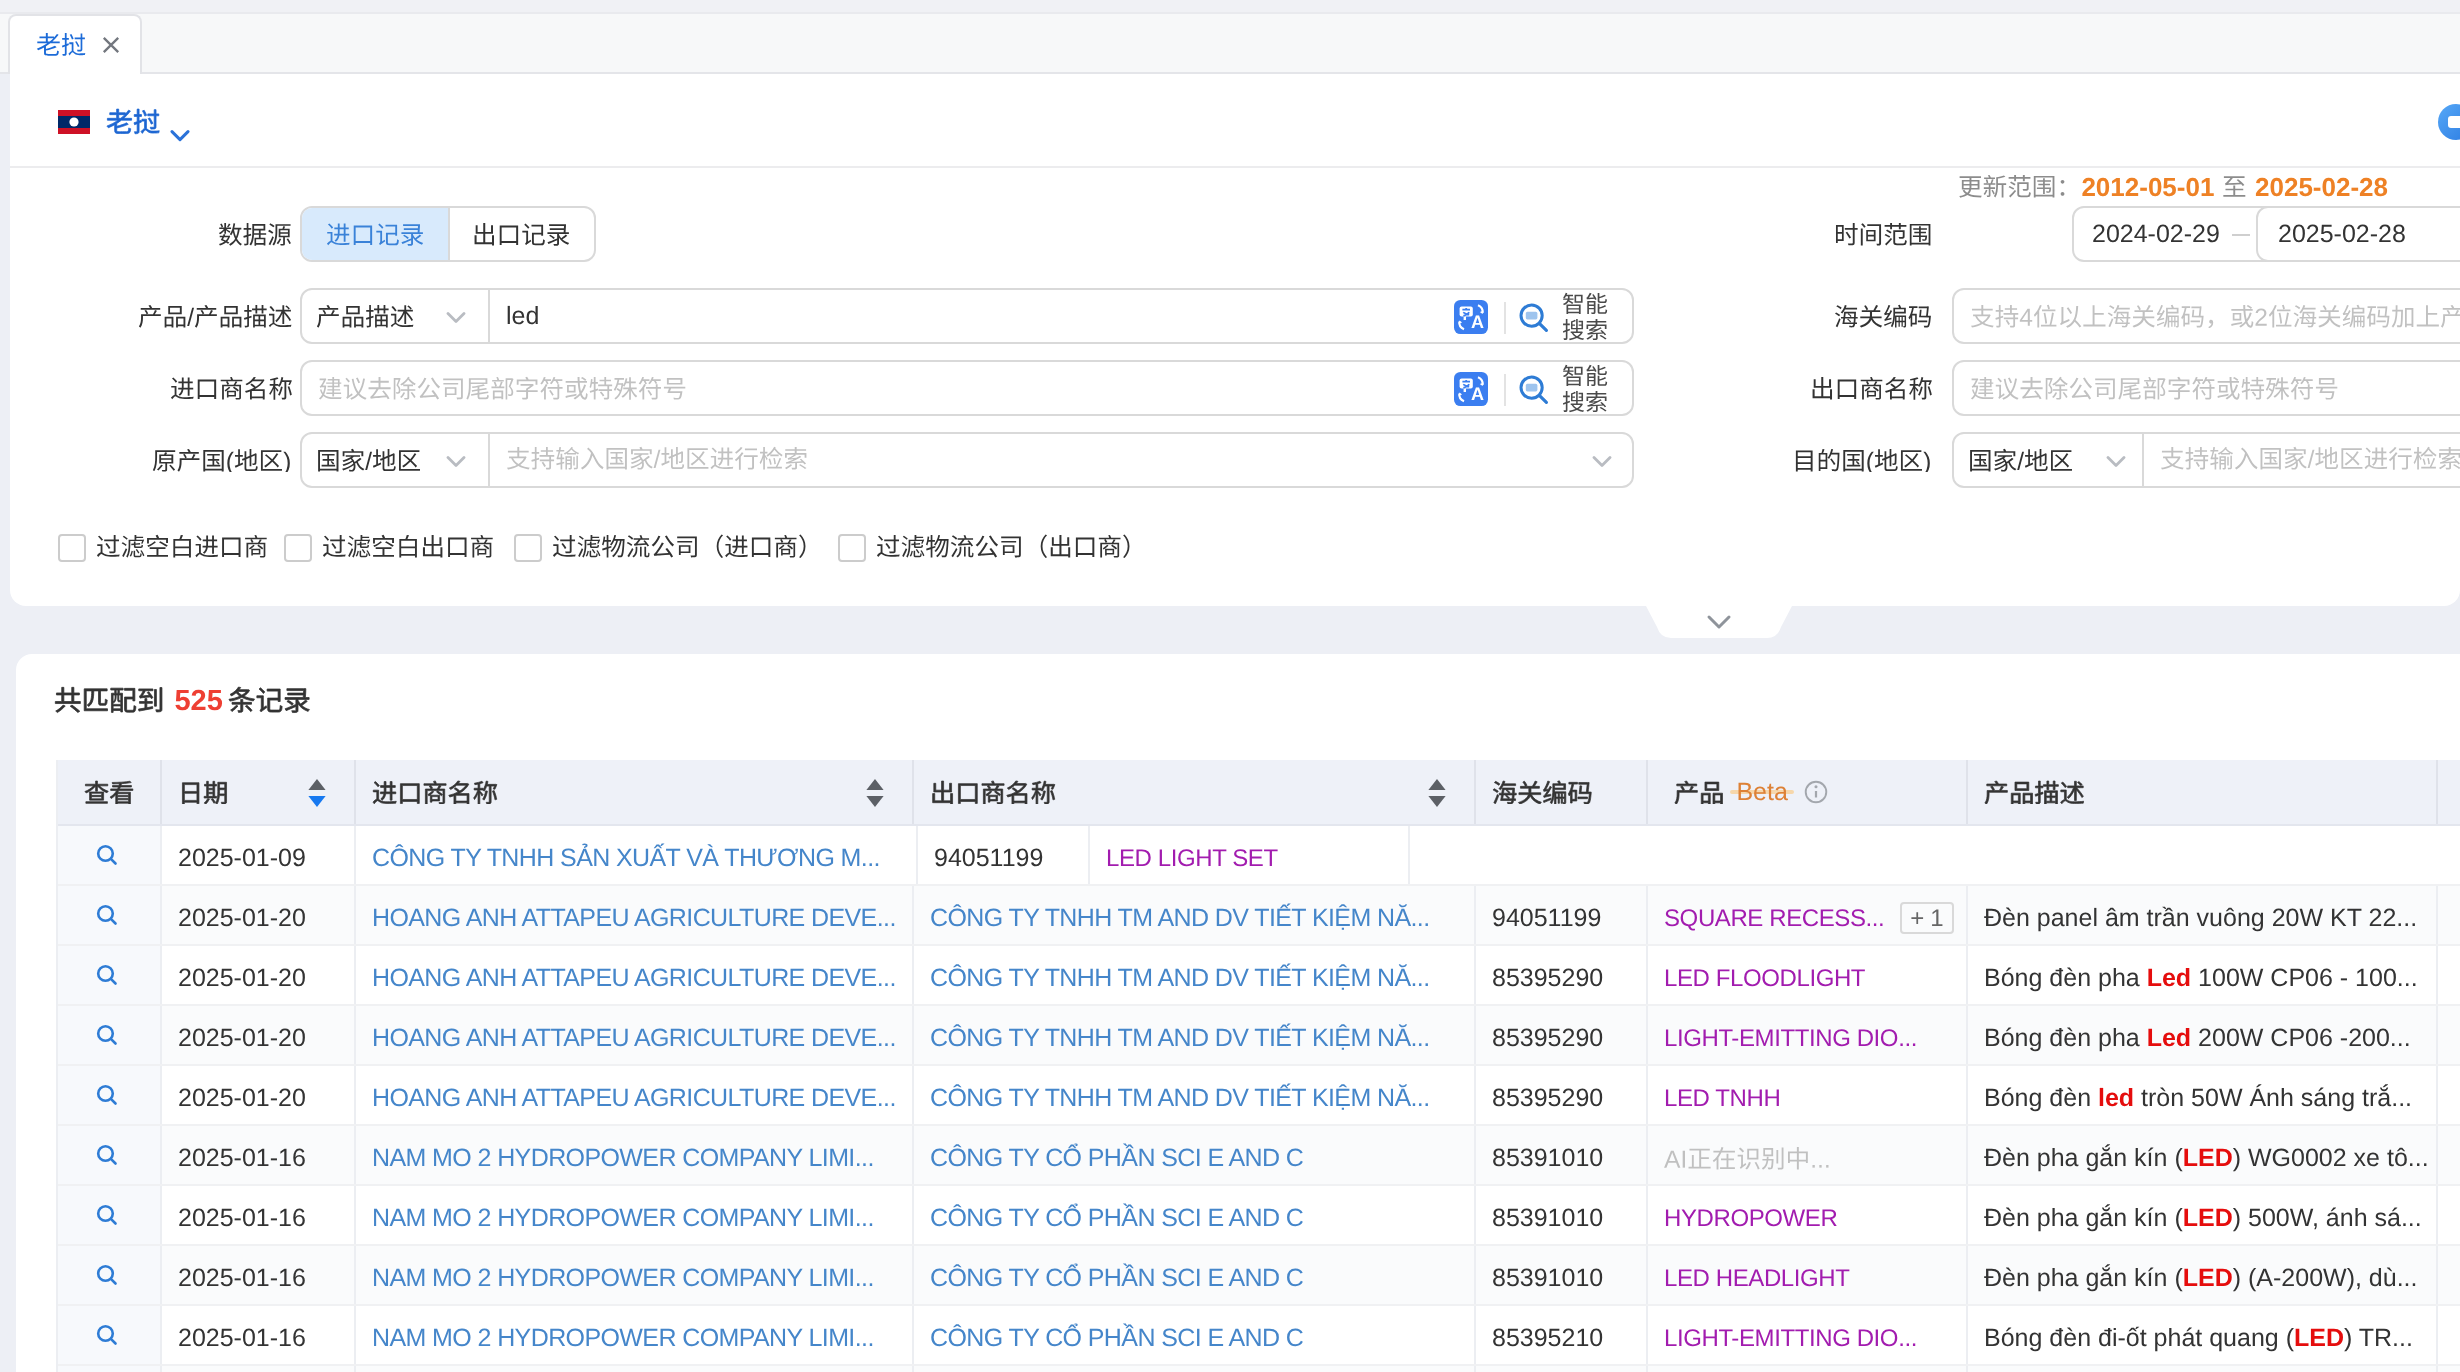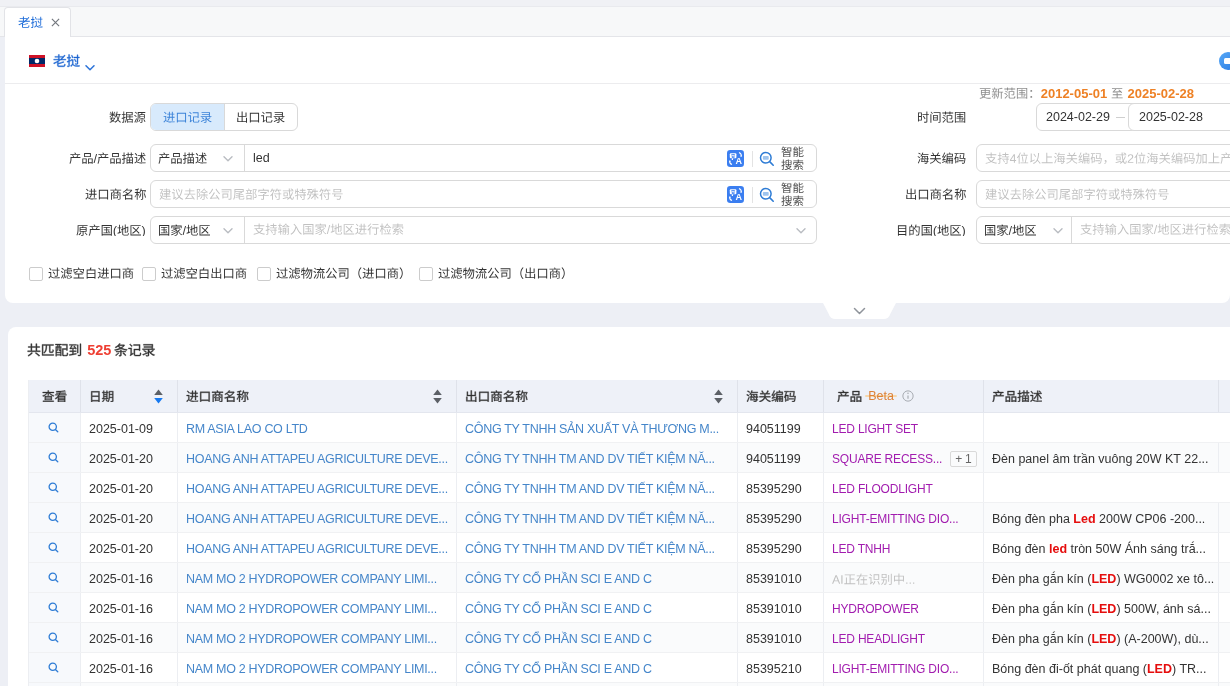--- a/index.html
+++ b/index.html
@@ -481,21 +481,20 @@
       <div class="hcell" style="width:120px;border-right:none"></div>
     </div>
     <div class="row" style="background:#fff">
       <div class="cell" style="width:52px;justify-content:center;padding:0;background:#f7f9fc">
         <svg width="11" height="11" viewBox="0 0 16 16" fill="none" stroke="#2e7cd5" stroke-width="1.9" style="margin:0 3px 0 0">
           <circle cx="6.9" cy="6.9" r="5.3"></circle>
           <line x1="10.8" y1="10.8" x2="14.2" y2="14.2" stroke-linecap="round"></line>
         </svg>
       </div>
       <div class="cell" style="width:97px">2025-01-09</div>
-      <div class="cell co" style="width:279px;color:#4586ca">RM ASIA LAO CO LTD</div>
       <div class="cell co" style="width:281px;color:#4586ca">CÔNG TY TNHH SẢN XUẤT VÀ THƯƠNG M...</div>
       <div class="cell" style="width:86px">94051199</div>
       <div class="cell" style="width:160px;font-size:12px;letter-spacing:-0.2px">
         <span><a>LED LIGHT SET</a></span>
       </div>
       <div class="cell" style="width:120px;border-right:none"></div>
     </div>
     <div class="row" style="background:#fafbfc">
       <div class="cell" style="width:52px;justify-content:center;padding:0;background:#f7f9fc">
         <svg width="11" height="11" viewBox="0 0 16 16" fill="none" stroke="#2e7cd5" stroke-width="1.9" style="margin:0 3px 0 0">
@@ -521,20 +520,23 @@
           <circle cx="6.9" cy="6.9" r="5.3"></circle>
           <line x1="10.8" y1="10.8" x2="14.2" y2="14.2" stroke-linecap="round"></line>
         </svg>
       </div>
       <div class="cell" style="width:97px">2025-01-20</div>
       <div class="cell co" style="width:279px;color:#4586ca">HOANG ANH ATTAPEU AGRICULTURE DEVE...</div>
       <div class="cell co" style="width:281px;color:#4586ca">CÔNG TY TNHH TM AND DV TIẾT KIỆM NĂ...</div>
       <div class="cell" style="width:86px">85395290</div>
       <div class="cell" style="width:160px;font-size:12px;letter-spacing:-0.2px">
         <span><a>LED FLOODLIGHT</a></span>
+      </div>
+      <div class="cell" style="width:235px">
+        <span>Bóng đèn pha <b style="color:#e50d0d">Led</b> 100W CP06 - 100...</span>
       </div>
       <div class="cell" style="width:120px;border-right:none"></div>
     </div>
     <div class="row" style="background:#fafbfc">
       <div class="cell" style="width:52px;justify-content:center;padding:0;background:#f7f9fc">
         <svg width="11" height="11" viewBox="0 0 16 16" fill="none" stroke="#2e7cd5" stroke-width="1.9" style="margin:0 3px 0 0">
           <circle cx="6.9" cy="6.9" r="5.3"></circle>
           <line x1="10.8" y1="10.8" x2="14.2" y2="14.2" stroke-linecap="round"></line>
         </svg>
       </div>

